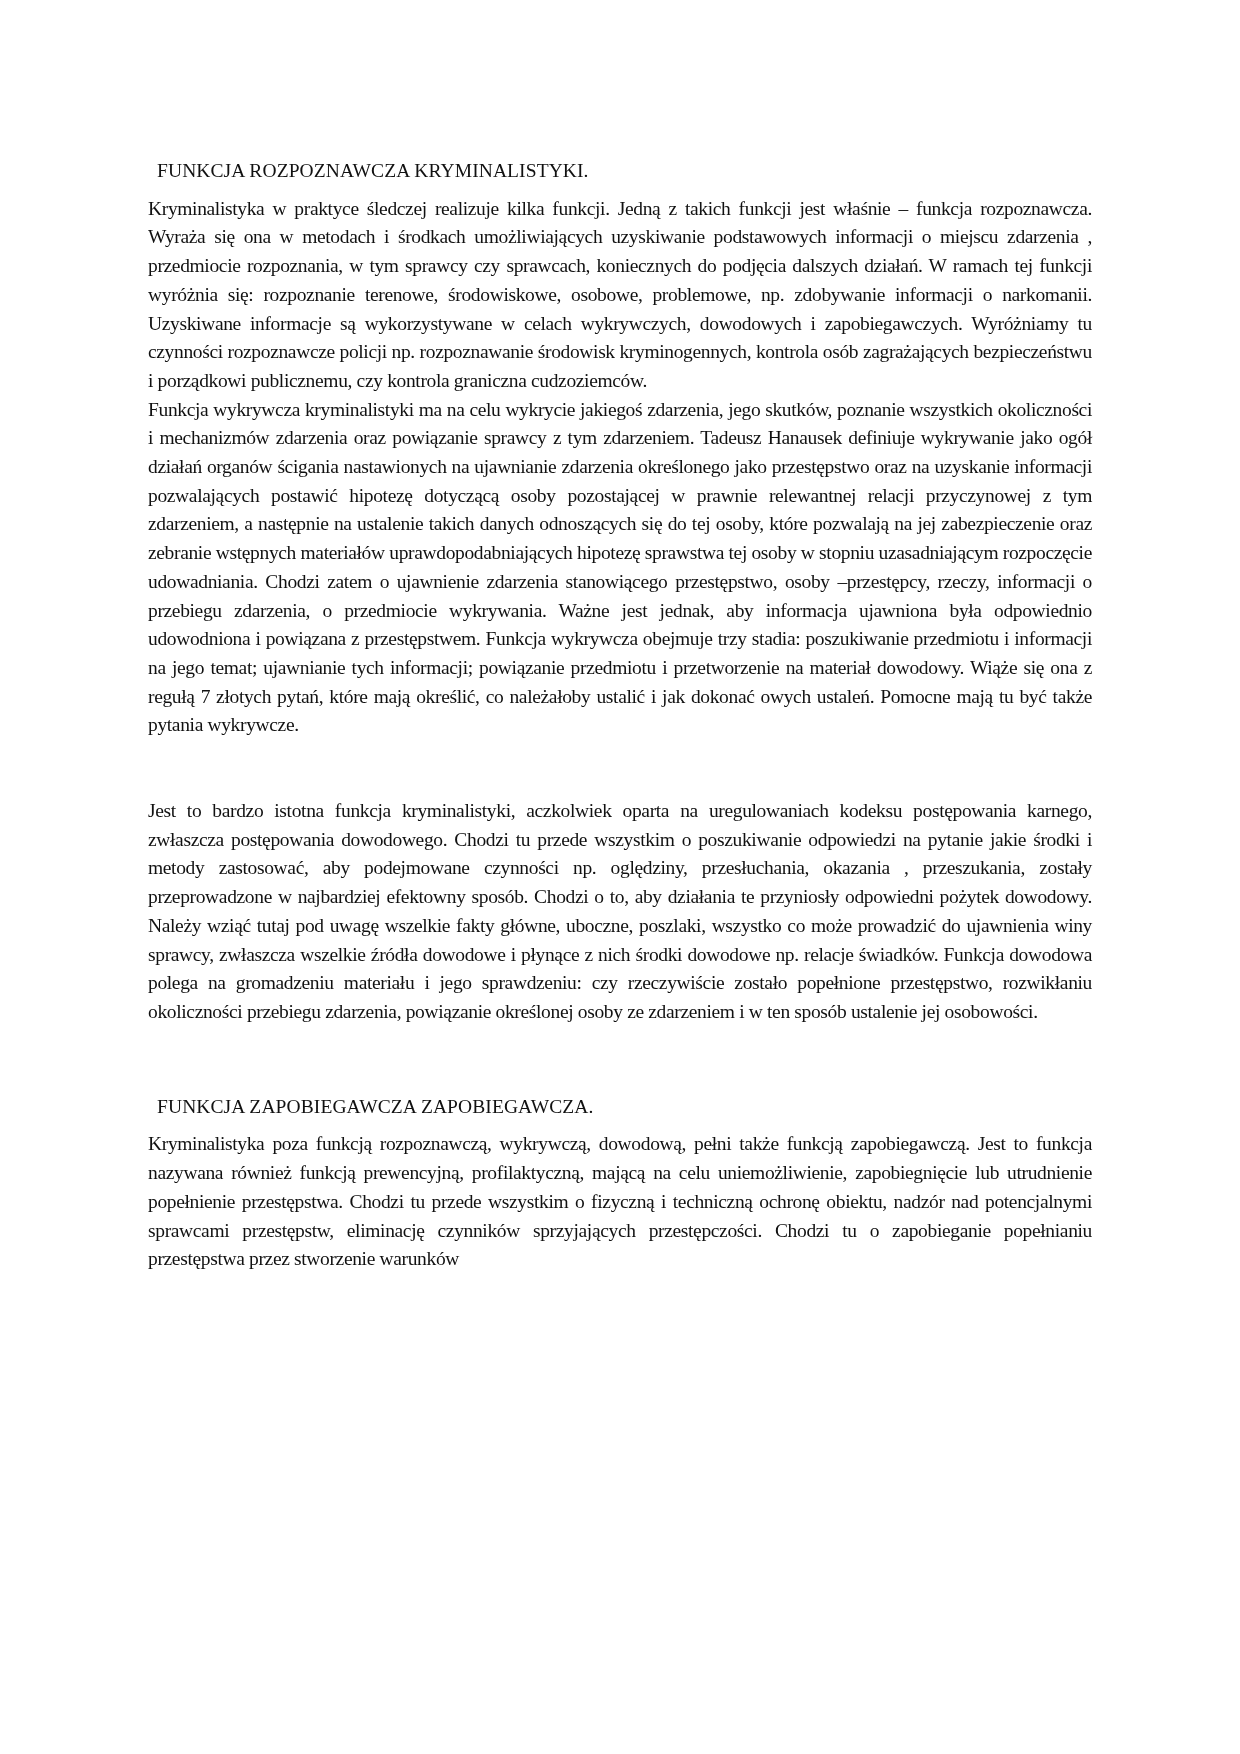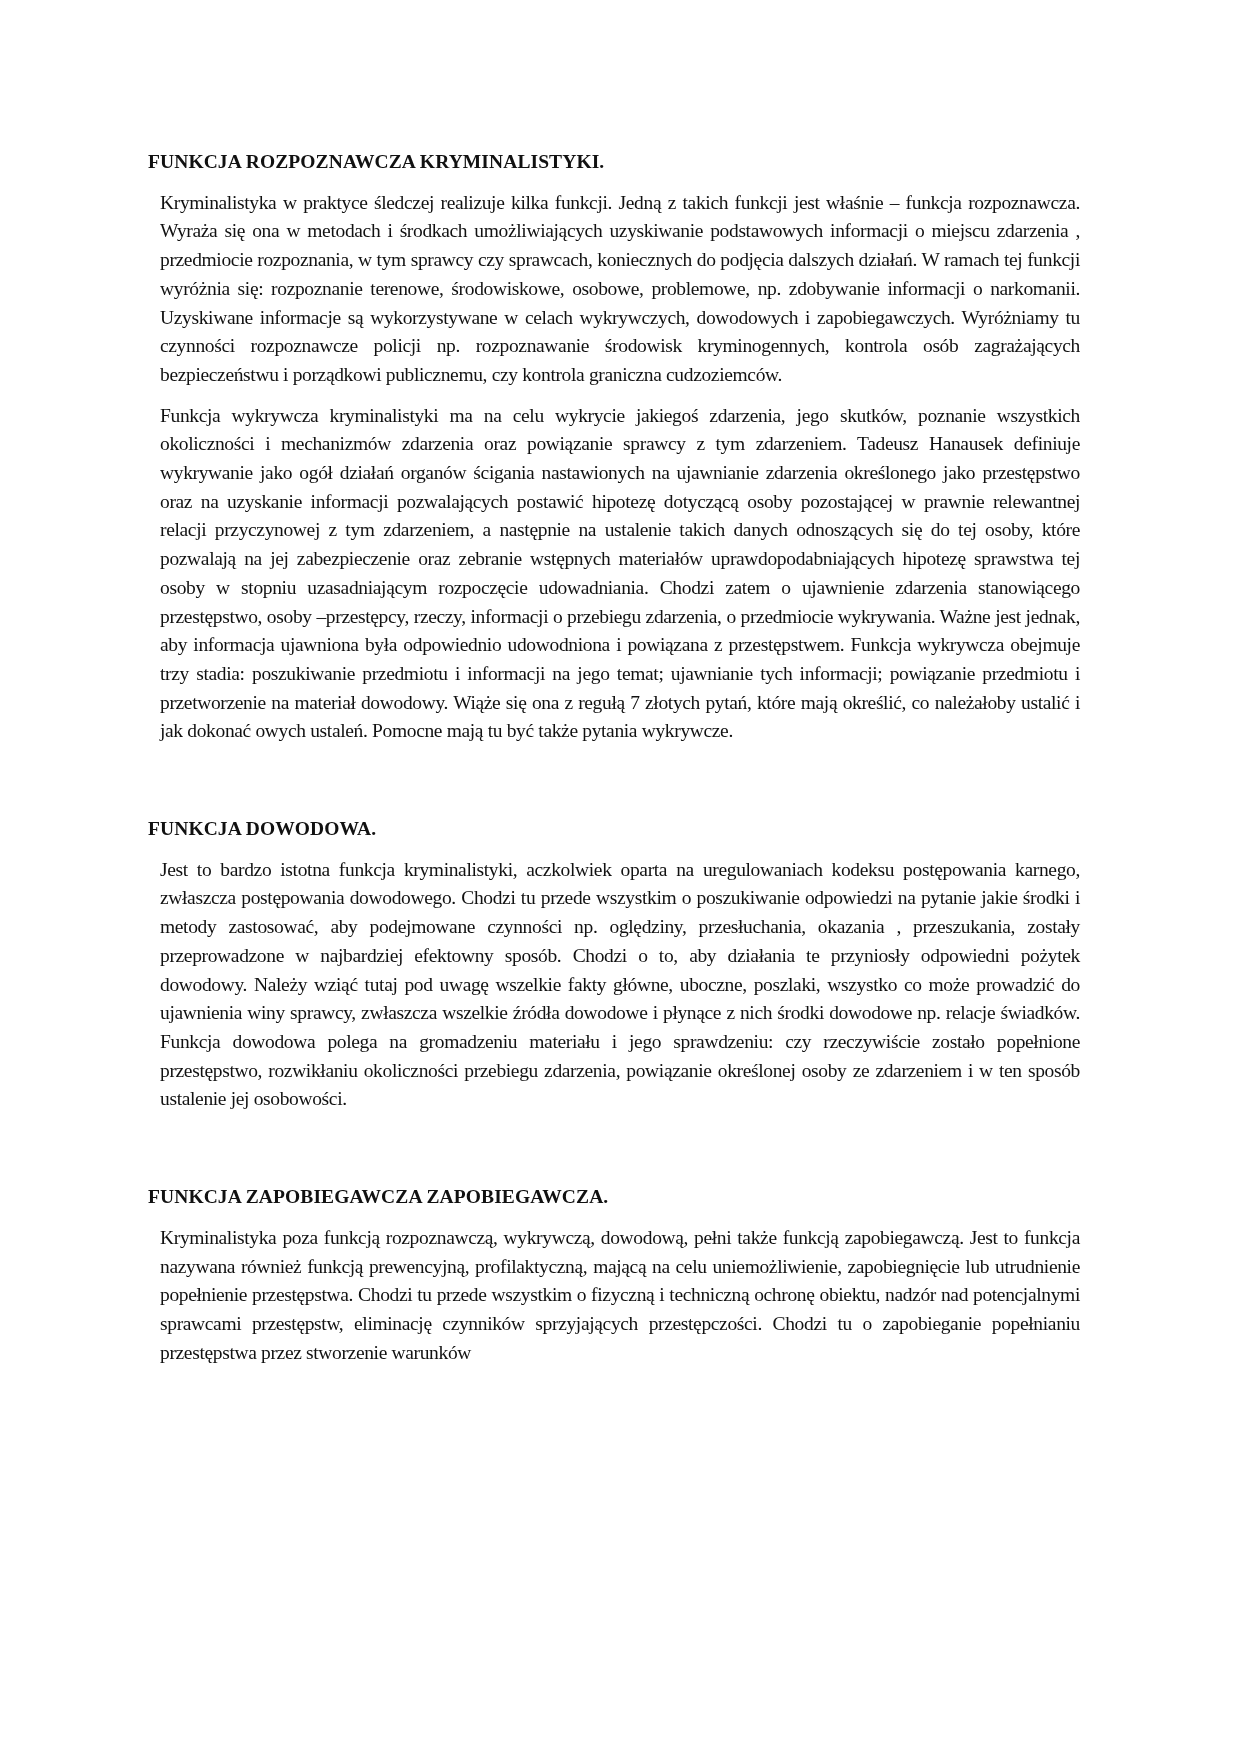--- a/index.html
+++ b/index.html
@@ -18,26 +18,26 @@
       left: 148px;
       top: 148px;
       width: 944px;
       font-family: "Liberation Serif", "DejaVu Serif", serif;
       font-size: 19.5px;
       line-height: 28.7px;
       color: #111111;
       letter-spacing: -0.35px;
     }
     .heading {
-      font-weight: bold;
-      margin: 0;
+      font-weight: normal;
+      margin: 9px;
       letter-spacing: 0.1px;
     }
     .para {
-      margin: 12px;
+      margin: 0;
       text-align: justify;
       text-align-last: left;
     }
     .gap {
       height: 57px;
     }
   </style>
 </head>
 <body>
 
@@ -48,21 +48,20 @@
     <p class="para">Kryminalistyka w praktyce śledczej realizuje kilka funkcji. Jedną z takich funkcji jest właśnie – funkcja rozpoznawcza. Wyraża się ona w metodach i środkach umożliwiających uzyskiwanie podstawowych informacji o miejscu zdarzenia , przedmiocie rozpoznania, w tym sprawcy czy sprawcach, koniecznych do podjęcia dalszych działań. W ramach tej funkcji wyróżnia się: rozpoznanie terenowe, środowiskowe, osobowe, problemowe, np. zdobywanie informacji o narkomanii. Uzyskiwane informacje są wykorzystywane w celach wykrywczych, dowodowych i zapobiegawczych. Wyróżniamy tu czynności rozpoznawcze policji np. rozpoznawanie środowisk kryminogennych, kontrola osób zagrażających bezpieczeństwu i porządkowi publicznemu, czy kontrola graniczna cudzoziemców.</p>
   </section>
 
   <section>
     <p class="para">Funkcja wykrywcza kryminalistyki ma na celu wykrycie jakiegoś zdarzenia, jego skutków, poznanie wszystkich okoliczności i mechanizmów zdarzenia oraz powiązanie sprawcy z tym zdarzeniem. Tadeusz Hanausek definiuje wykrywanie jako ogół działań organów ścigania nastawionych na ujawnianie zdarzenia określonego jako przestępstwo  oraz na uzyskanie informacji pozwalających postawić hipotezę dotyczącą osoby pozostającej  w prawnie relewantnej relacji przyczynowej z tym zdarzeniem, a następnie  na ustalenie takich danych odnoszących się do tej osoby, które pozwalają na jej zabezpieczenie  oraz zebranie wstępnych materiałów uprawdopodabniających hipotezę sprawstwa tej osoby w stopniu uzasadniającym rozpoczęcie udowadniania. Chodzi zatem o ujawnienie zdarzenia stanowiącego przestępstwo, osoby –przestępcy, rzeczy, informacji o przebiegu zdarzenia, o przedmiocie wykrywania. Ważne jest jednak, aby informacja ujawniona była odpowiednio udowodniona i powiązana z przestępstwem. Funkcja wykrywcza obejmuje trzy stadia: poszukiwanie przedmiotu i informacji na jego temat; ujawnianie tych informacji; powiązanie przedmiotu i przetworzenie na materiał dowodowy. Wiąże się ona z regułą 7 złotych pytań, które mają określić, co należałoby ustalić i jak dokonać owych ustaleń. Pomocne mają tu być także pytania wykrywcze.</p>
   </section>
 
   <div class="gap"></div>
 
   <section>
-    <p class="heading">FUNKCJA DOWODOWA.</p>
     <p class="para">Jest to bardzo istotna funkcja kryminalistyki, aczkolwiek oparta na uregulowaniach kodeksu postępowania karnego, zwłaszcza postępowania dowodowego. Chodzi tu przede wszystkim o poszukiwanie odpowiedzi na pytanie jakie środki i metody zastosować, aby podejmowane czynności  np. oględziny, przesłuchania, okazania , przeszukania, zostały przeprowadzone w najbardziej efektowny sposób. Chodzi o to, aby działania te przyniosły odpowiedni pożytek dowodowy. Należy wziąć tutaj pod uwagę wszelkie fakty główne, uboczne, poszlaki, wszystko co może prowadzić do ujawnienia winy sprawcy, zwłaszcza wszelkie źródła dowodowe i płynące z nich środki dowodowe np. relacje świadków. Funkcja dowodowa polega na gromadzeniu materiału i jego sprawdzeniu: czy rzeczywiście zostało popełnione przestępstwo, rozwikłaniu okoliczności przebiegu zdarzenia, powiązanie określonej osoby ze zdarzeniem i w ten sposób ustalenie jej osobowości.</p>
   </section>
 
   <div class="gap"></div>
 
   <section>
     <p class="heading">FUNKCJA ZAPOBIEGAWCZA ZAPOBIEGAWCZA.</p>
     <p class="para">Kryminalistyka poza funkcją rozpoznawczą, wykrywczą, dowodową, pełni także funkcją zapobiegawczą. Jest to funkcja nazywana również funkcją prewencyjną, profilaktyczną, mającą na celu uniemożliwienie, zapobiegnięcie  lub utrudnienie  popełnienie przestępstwa. Chodzi tu przede wszystkim o fizyczną i techniczną ochronę obiektu, nadzór nad potencjalnymi sprawcami przestępstw, eliminację czynników sprzyjających przestępczości. Chodzi tu o zapobieganie popełnianiu przestępstwa przez stworzenie warunków</p>
   </section>
 

